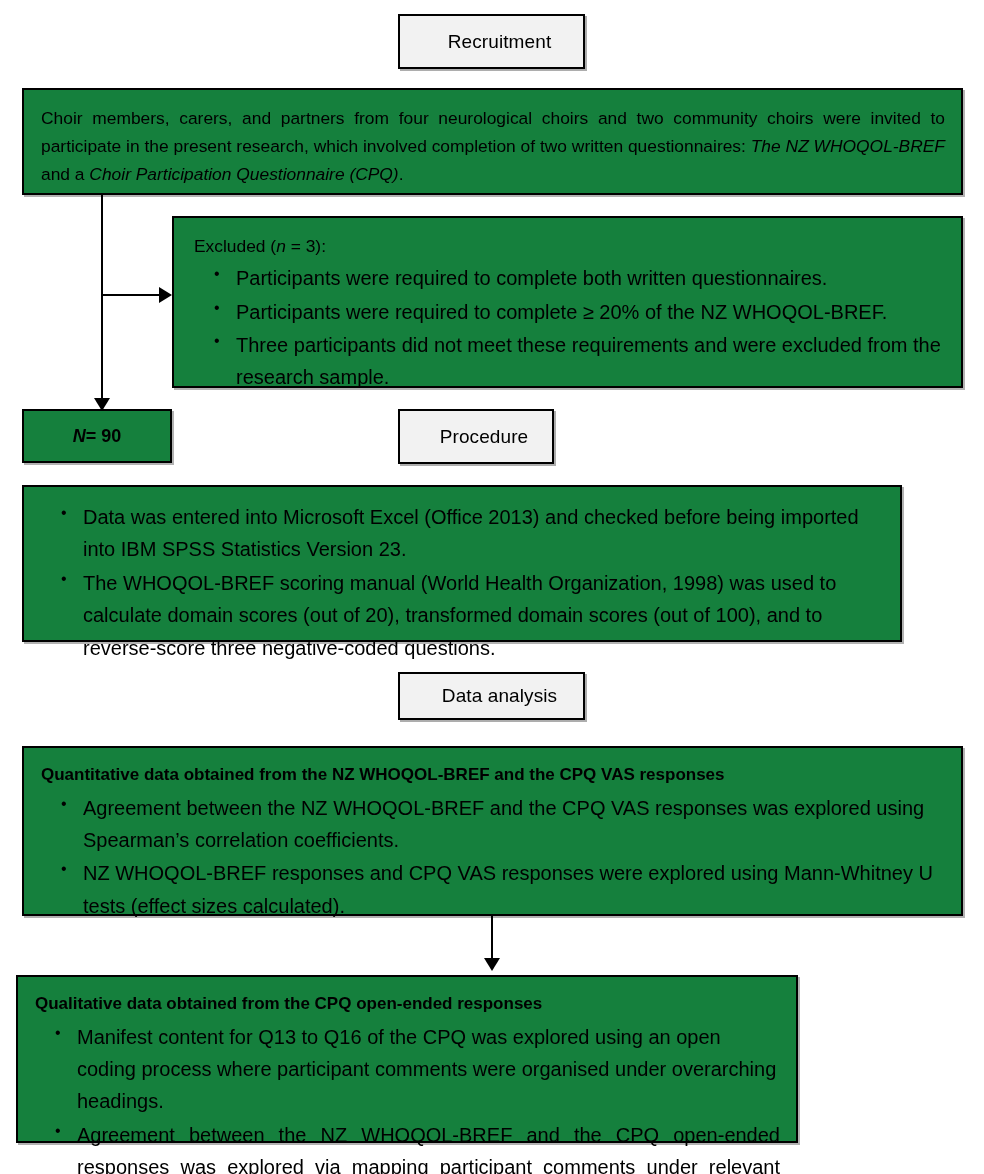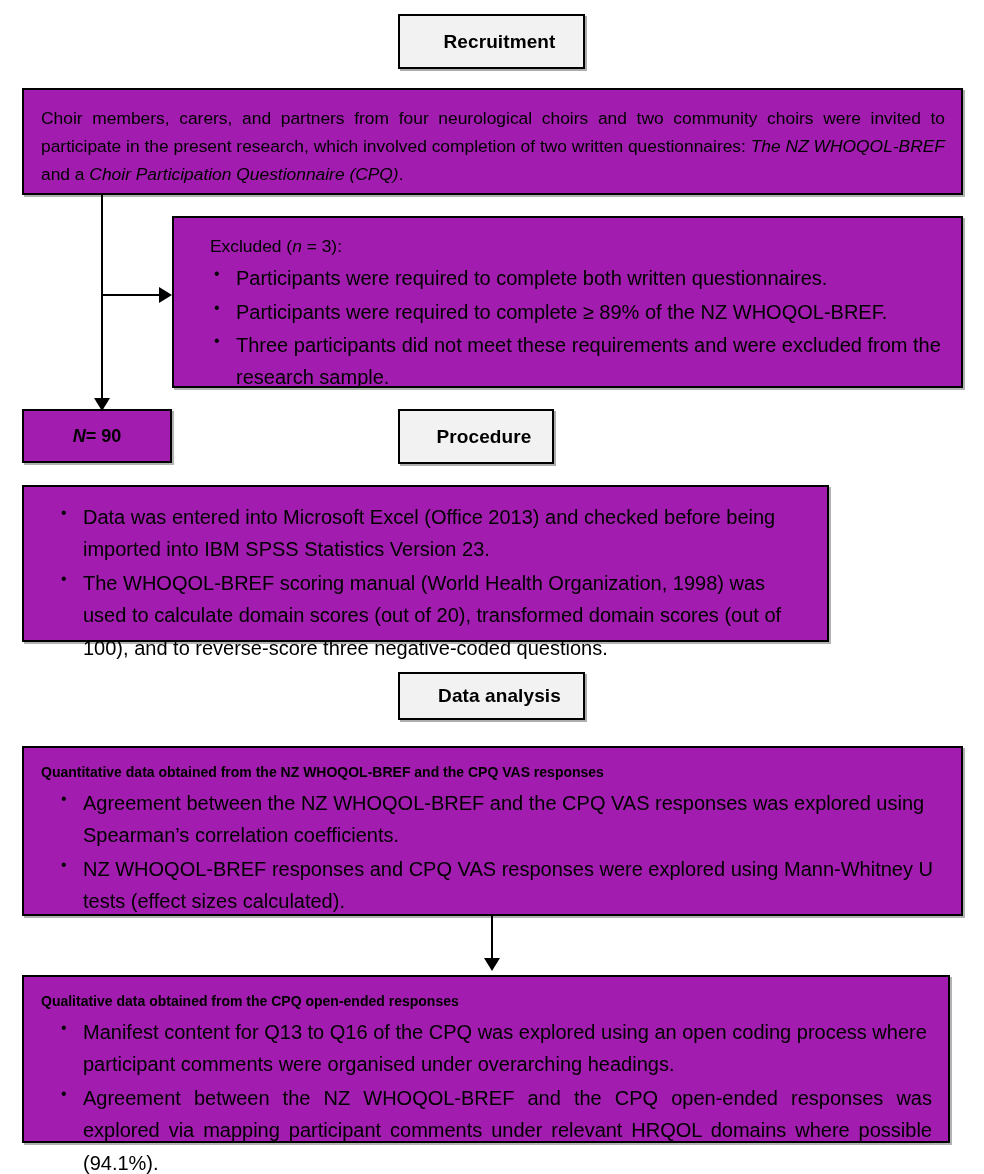--- a/index.html
+++ b/index.html
@@ -24,52 +24,52 @@
   .stage-header {
     position: absolute;
     box-sizing: border-box;
     background: #f2f2f2;
     border: 2px solid #000000;
     box-shadow: 2px 2px 0 rgba(0,0,0,0.32);
     display: flex;
     align-items: center;
     justify-content: center;
     font-size: 19px;
-    font-weight: bold;
+    font-weight: normal;
     letter-spacing: 0.1px;
     padding-left: 16px;
   }
 
   
   .box {
     position: absolute;
     box-sizing: border-box;
-    background: #a21caf;
+    background: #15803d;
     border: 2px solid #000000;
     box-shadow: 2px 2px 0 rgba(0,0,0,0.30);
   }
   .box-inner {
     padding: 14px 16px 12px 17px;
   }
 
   .para {
     font-size: 17.4px;
     line-height: 1.62;
     text-align: justify;
     margin: 0;
   }
 
   .lead {
     font-size: 17.4px;
     line-height: 1.62;
-    margin: 0 0 2px 16px;
+    margin: 0 0 2px 0;
   }
 
   .heading {
-    font-size: 14px;
+    font-size: 17px;
     line-height: 1.5;
     font-weight: bold;
     margin: 0 0 4px 0;
   }
 
   ul.bullets {
     list-style: none;
     margin: 0;
     padding: 0;
   }
@@ -149,38 +149,38 @@
   <div class="vline" style="left:101px; top:195px; height:207px;"></div>
   <div class="hline" style="left:101px; top:294px; width:58px;"></div>
   <div class="arrow-right" style="left:159px; top:287px;"></div>
   <div class="arrow-down" style="left:94px; top:398px;"></div>
 
   <div class="box" style="left:172px; top:216px; width:791px; height:172px;">
     <div class="box-inner" style="padding:14px 16px 12px 20px;">
       <p class="lead"><span>Excluded (</span><i>n</i><span> = 3):</span></p>
       <ul class="bullets">
         <li>Participants were required to complete both written questionnaires.</li>
-        <li>Participants were required to complete ≥ 89% of the NZ WHOQOL-BREF.</li>
+        <li>Participants were required to complete ≥ 20% of the NZ WHOQOL-BREF.</li>
         <li>Three participants did not meet these requirements and were excluded from the research sample.</li>
       </ul>
     </div>
   </div>
 
   <div class="box" style="left:22px; top:409px; width:150px; height:54px;">
     <div class="nbox">
         <i>N</i>
         <span> = 90</span>
       </div>
   </div>
 
   <div class="stage-header" style="left:398px; top:409px; width:156px; height:55px;">
     <span>Procedure</span>
   </div>
 
-  <div class="box" style="left:22px; top:485px; width:807px; height:157px;">
+  <div class="box" style="left:22px; top:485px; width:880px; height:157px;">
     <div class="box-inner">
       <ul class="bullets">
         <li>Data was entered into Microsoft Excel (Office 2013) and checked before being imported into IBM SPSS Statistics Version 23.</li>
         <li>The WHOQOL-BREF scoring manual (World Health Organization, 1998) was used to calculate domain scores (out of 20), transformed domain scores (out of 100), and to reverse-score three negative-coded questions.</li>
       </ul>
     </div>
   </div>
 
   <div class="stage-header" style="left:398px; top:672px; width:187px; height:48px;">
     <span>Data analysis</span>
@@ -192,21 +192,21 @@
       <ul class="bullets">
         <li>Agreement between the NZ WHOQOL-BREF and the CPQ VAS responses was explored using Spearman’s correlation coefficients.</li>
         <li>NZ WHOQOL-BREF responses and CPQ VAS responses were explored using Mann-Whitney U tests (effect sizes calculated).</li>
       </ul>
     </div>
   </div>
 
   <div class="vline" style="left:491px; top:916px; height:49px;"></div>
   <div class="arrow-down" style="left:484px; top:958px;"></div>
 
-  <div class="box" style="left:22px; top:975px; width:928px; height:168px;">
+  <div class="box" style="left:16px; top:975px; width:782px; height:168px;">
     <div class="box-inner">
       <p class="heading">Qualitative data obtained from the CPQ open-ended responses</p>
       <ul class="bullets justified">
         <li class="noj">Manifest content for Q13 to Q16 of the CPQ was explored using an open coding process where participant comments were organised under overarching headings.</li>
         <li>Agreement between the NZ WHOQOL-BREF and the CPQ open-ended responses was explored via mapping participant comments under relevant HRQOL domains where possible (94.1%).</li>
       </ul>
     </div>
   </div>
 
 </div>

